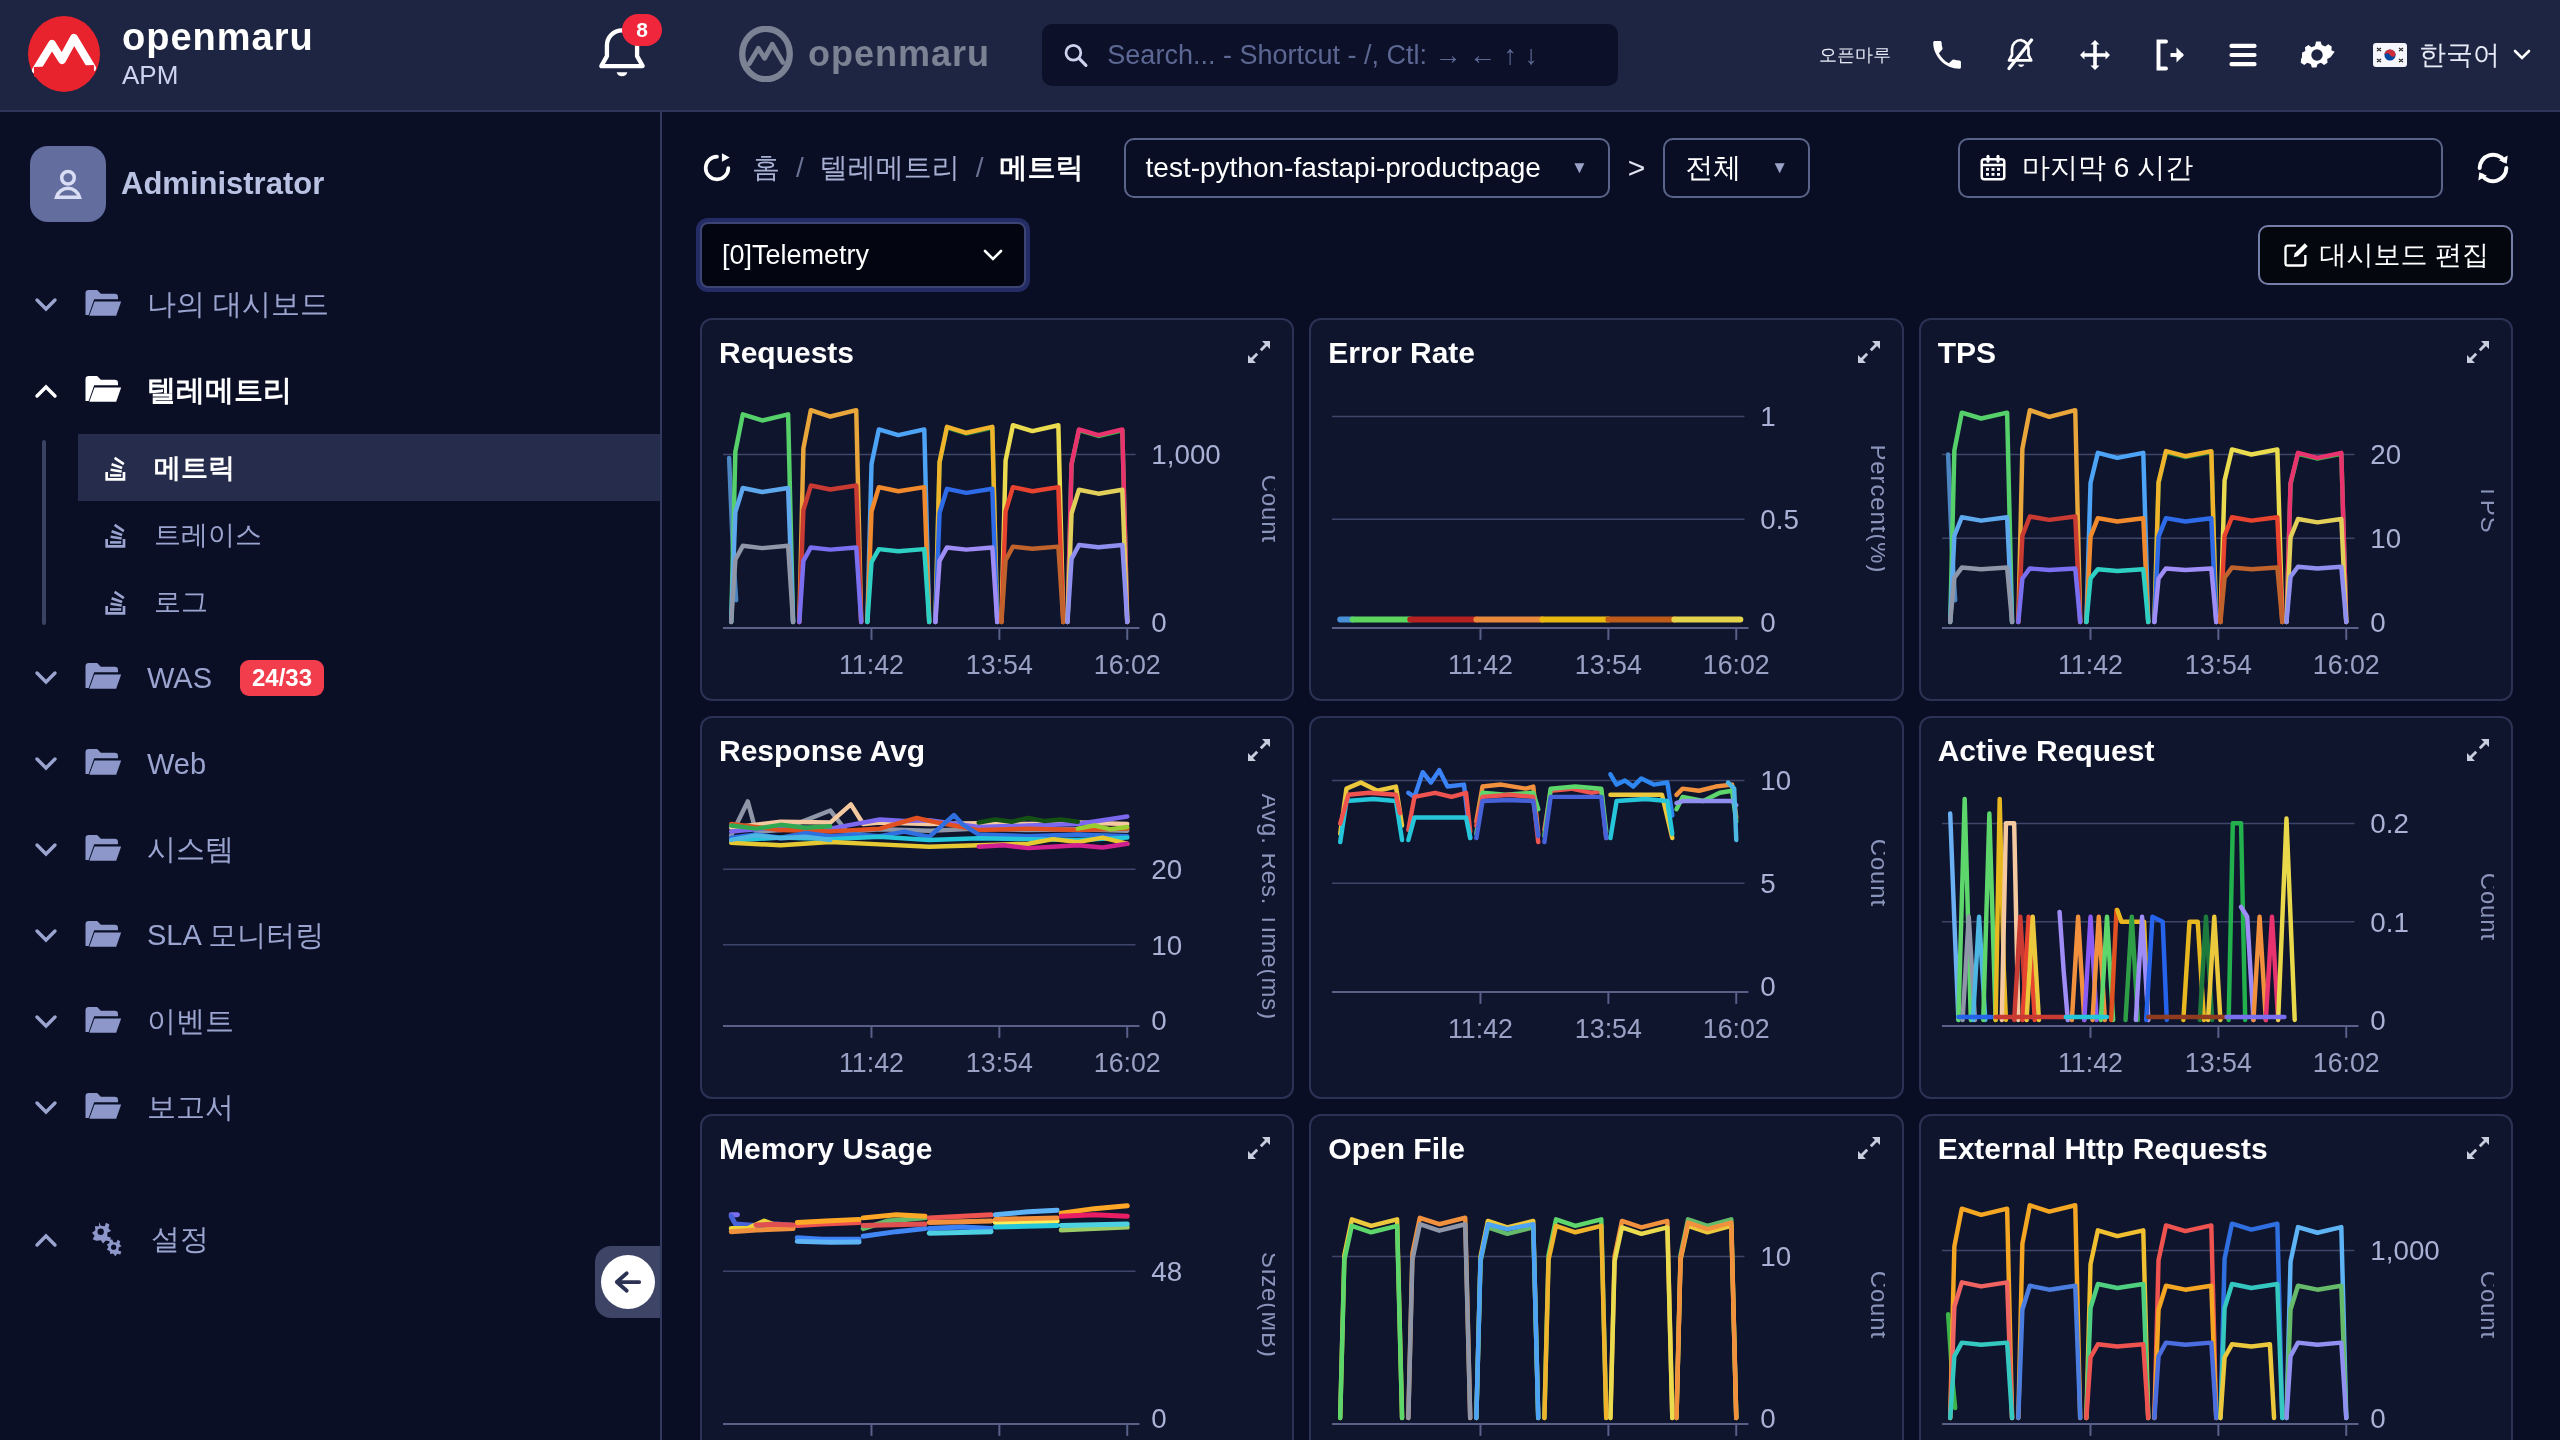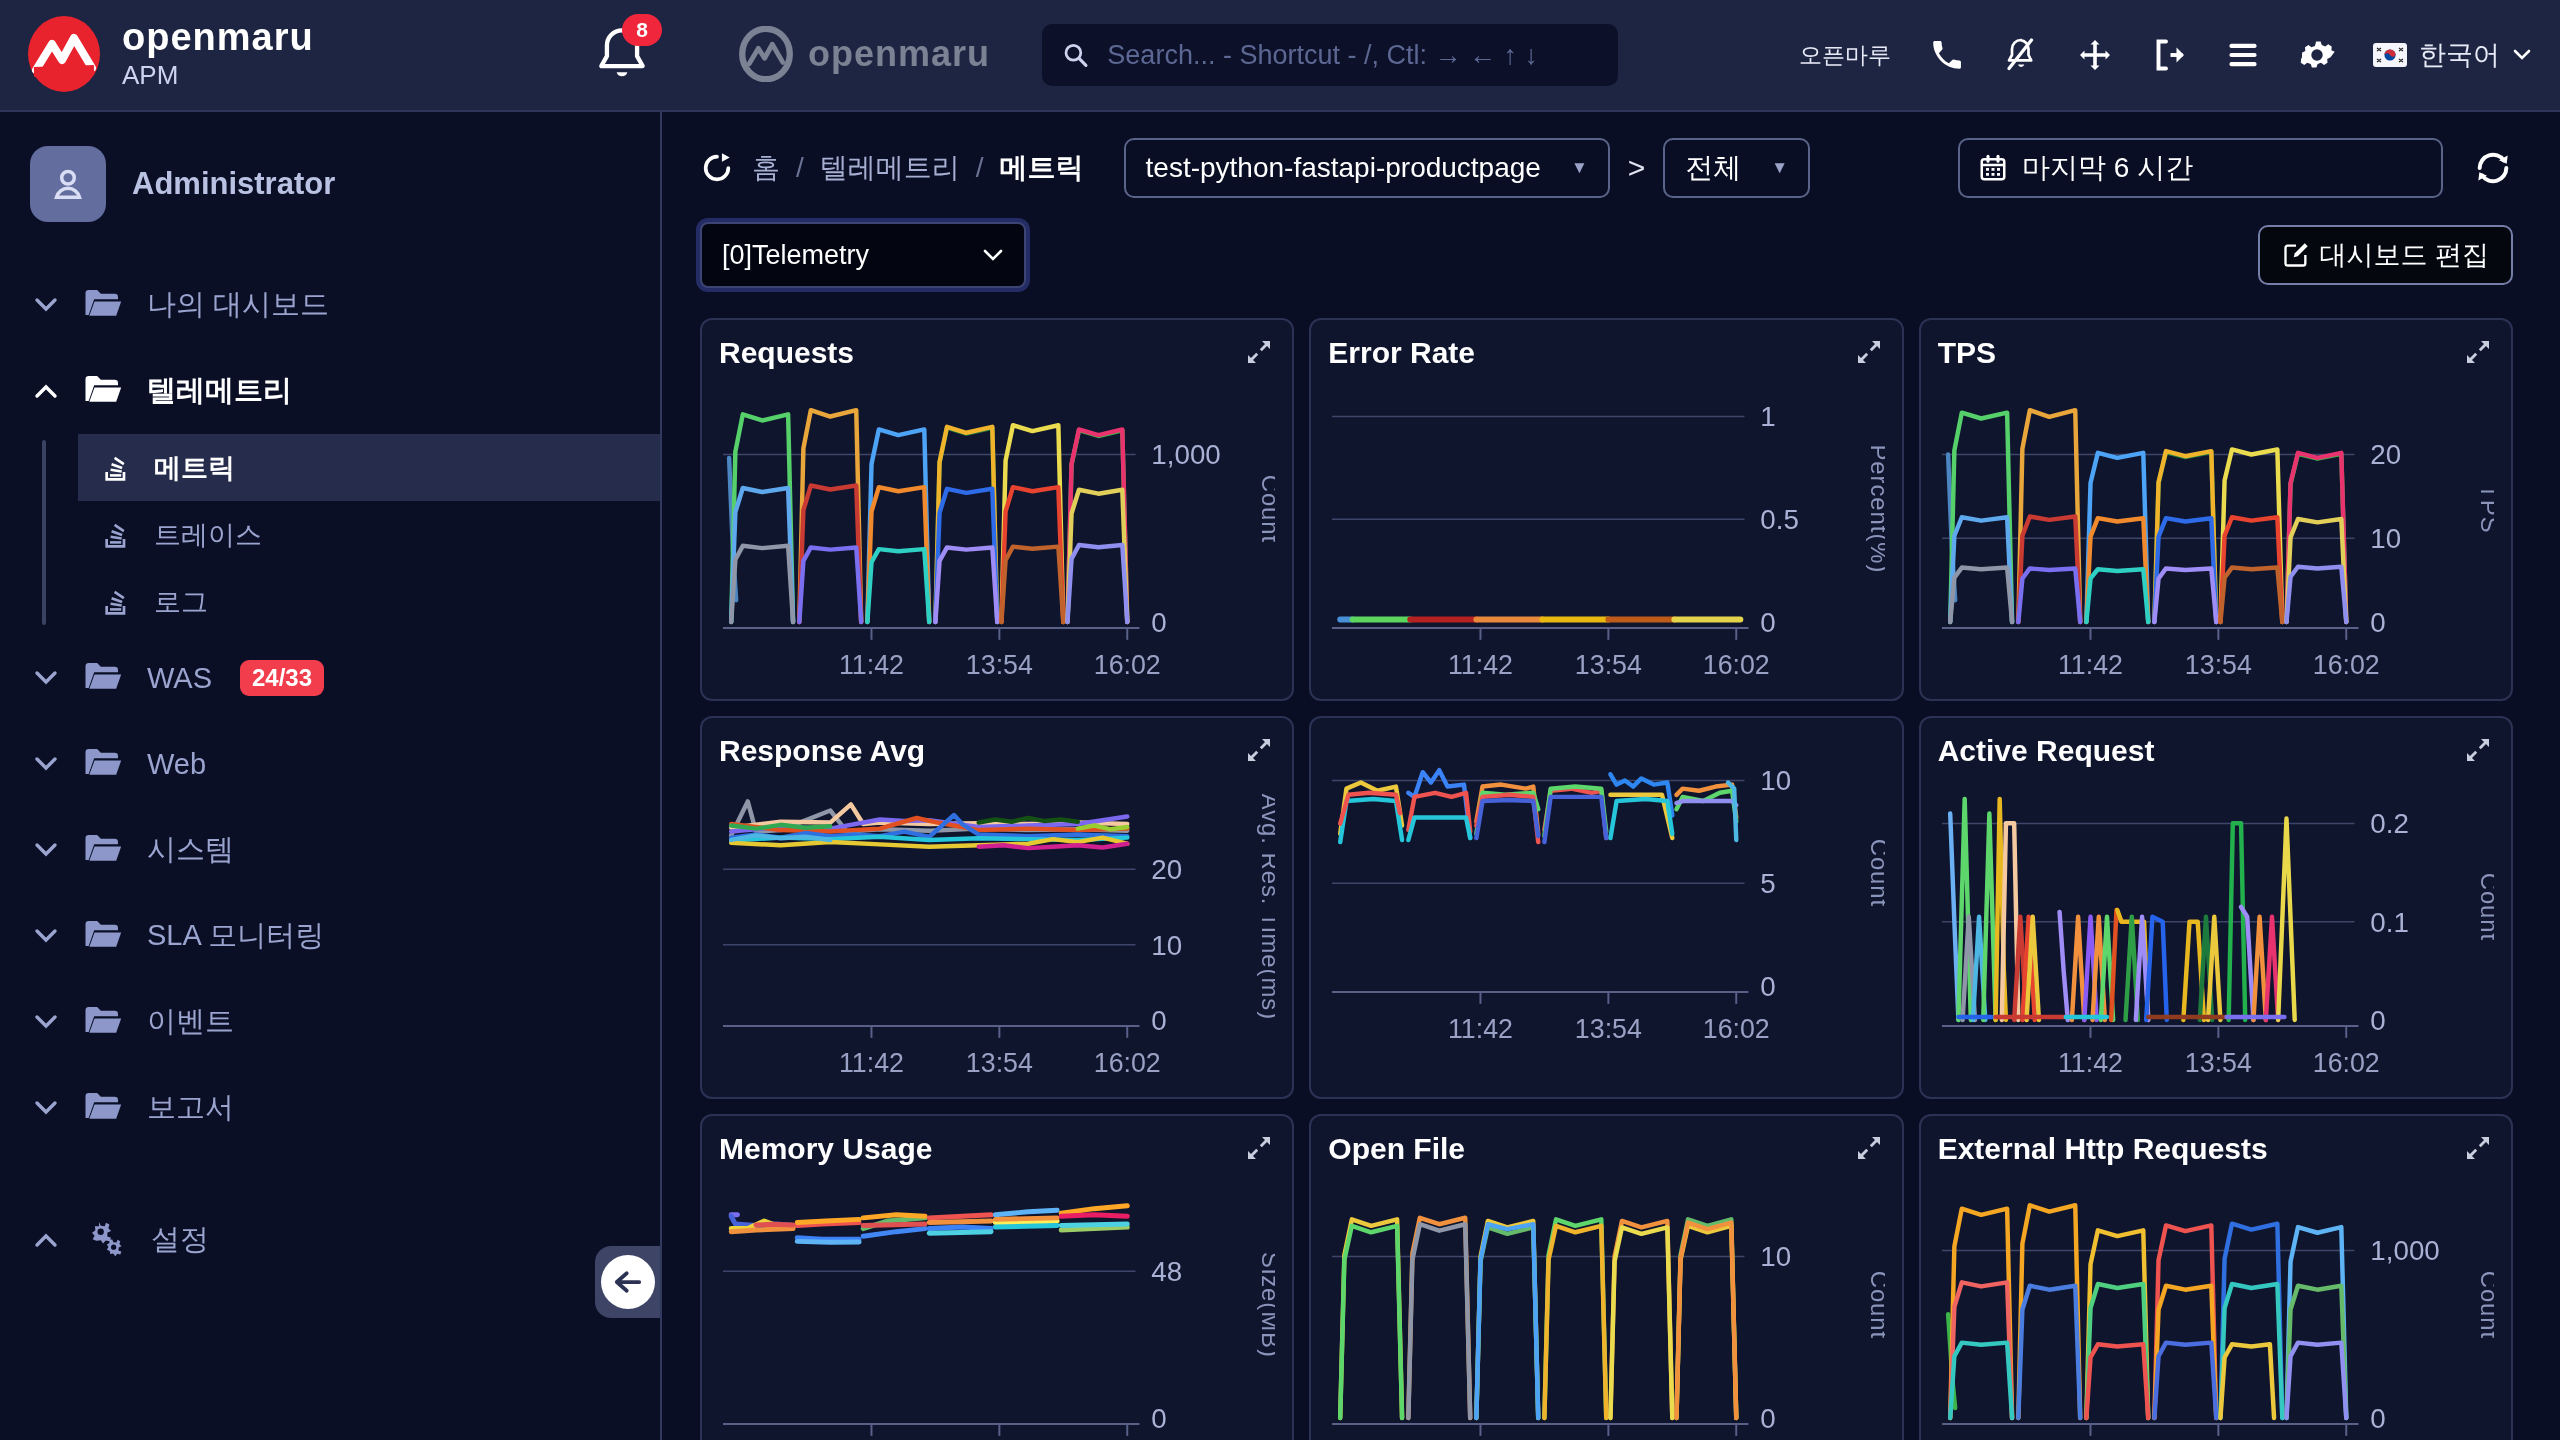--- a/index.html
+++ b/index.html
@@ -16,27 +16,27 @@
           background:#f0273c;color:#fff;font-size:21px;font-weight:bold;display:flex;
           align-items:center;justify-content:center;padding:0 4px;}
   .centerlogo{position:absolute;left:738px;top:26px;display:flex;align-items:center;gap:14px;}
   .centerlogo .ct{font-size:36px;font-weight:bold;color:#7b8294;letter-spacing:1px;}
   .search{position:absolute;left:1042px;top:24px;width:536px;height:62px;background:#0c1129;
           border-radius:10px;display:flex;align-items:center;padding:0 20px;gap:16px;}
   .search input{background:transparent;border:none;outline:none;color:#8d96bb;font-size:27px;
           width:100%;font-family:inherit;}
   .search input::placeholder{color:#5c6793;}
   .topright{position:absolute;right:28px;top:0;height:110px;display:flex;align-items:center;gap:38px;}
-  .orgname{font-size:23px;color:#e8ebf7;}
+  .orgname{font-size:18px;color:#e8ebf7;}
   .ticon{width:36px;height:36px;display:block;}
   .lang{display:flex;align-items:center;gap:12px;font-size:27px;color:#e8ebf7;}
   
   .sidebar{position:absolute;left:0;top:110px;width:660px;bottom:0;background:#0a0f26;
            border-right:2px solid #313a5e;}
-  .userrow{display:flex;align-items:center;gap:26px;padding:36px 0 10px 30px;}
+  .userrow{display:flex;align-items:center;gap:15px;padding:36px 0 10px 30px;}
   .avatar{width:76px;height:76px;border-radius:18px;background:#646e9e;display:flex;
           align-items:center;justify-content:center;}
   .uname{font-size:31px;font-weight:bold;color:#b9c2e2;}
   .menu{margin-top:30px;}
   .mitem{height:86px;display:flex;align-items:center;padding-left:33px;gap:24px;cursor:pointer;}
   .mlabel{font-size:29px;color:#9aa4cf;}
   .mitem.active .mlabel{color:#ffffff;font-weight:600;}
   .submenu{position:relative;}
   .submenu:before{content:"";position:absolute;left:42px;top:6px;bottom:10px;width:4px;background:#3a4163;border-radius:2px;}
   .sitem{height:67px;display:flex;align-items:center;gap:22px;padding-left:100px;cursor:pointer;}

